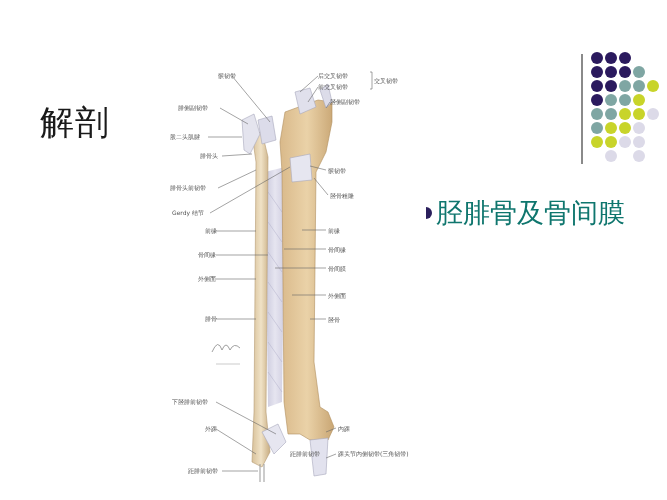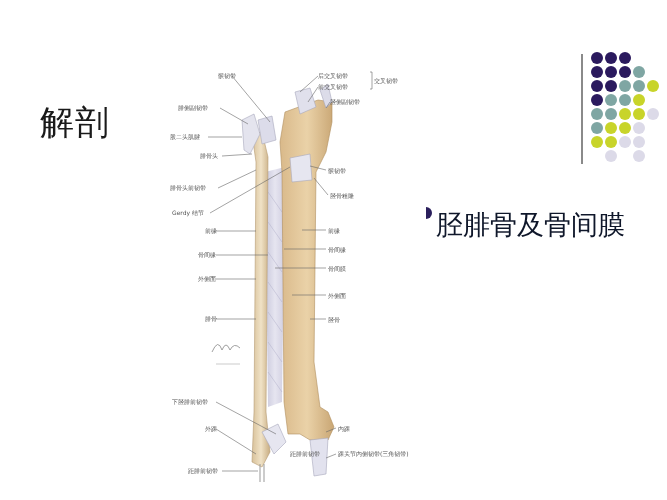--- a/index.html
+++ b/index.html
@@ -17,22 +17,22 @@
     position: absolute; left: 40px; top: 56px; font-size: 34px; color: #1a1a1a;
     font-family: "DejaVu Serif", "Liberation Serif", serif; letter-spacing: 1px;
   }
 
   .bullet-block { position: absolute; left: 420px; top: 150px; width: 200px; }
   .bullet-marker {
     position: absolute; left: 6px; top: 13px; width: 6px; height: 12px;
     background: #2a1f5c; border-radius: 0 6px 6px 0;
   }
   .bullet-text {
-    position: absolute; left: 16px; top: 12px; width: 190px; font-size: 27px; line-height: 38px;
-    color: #0f172a; font-family: "DejaVu Serif", "Liberation Serif", serif;
+    position: absolute; left: 16px; top: 0; width: 190px; font-size: 27px; line-height: 38px;
+    color: #0f766e; font-family: "DejaVu Serif", "Liberation Serif", serif;
   }
 
   .figure { position: absolute; left: 150px; top: 18px; width: 270px; height: 430px; }
   .figure svg { position: absolute; left: 0; top: 0; }
   .lbl {
     position: absolute; font-size: 6px; color: #555; white-space: nowrap;
     font-family: "DejaVu Sans", "Liberation Sans", sans-serif; line-height: 7px;
   }
 </style>
 </head>

